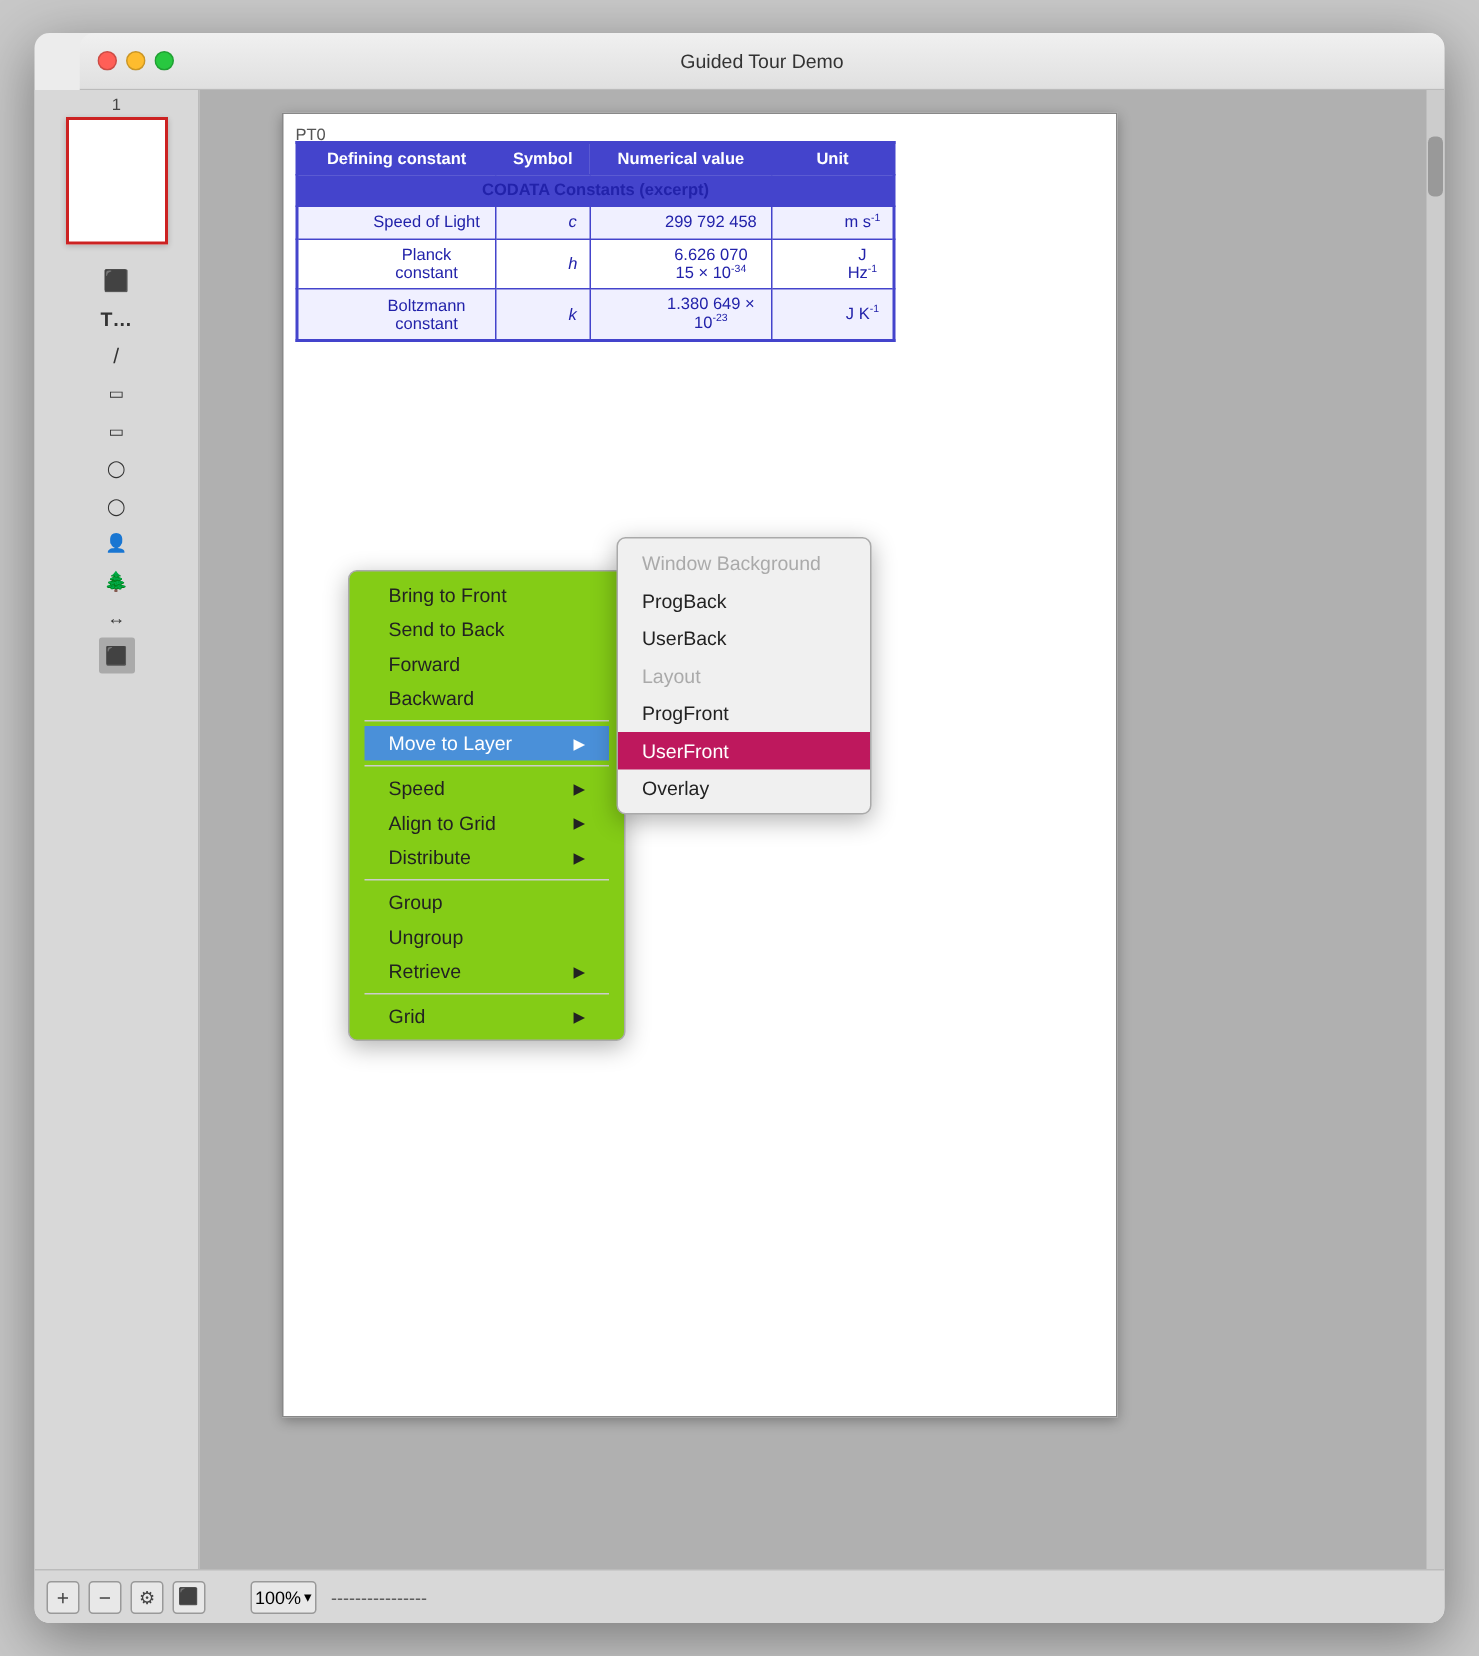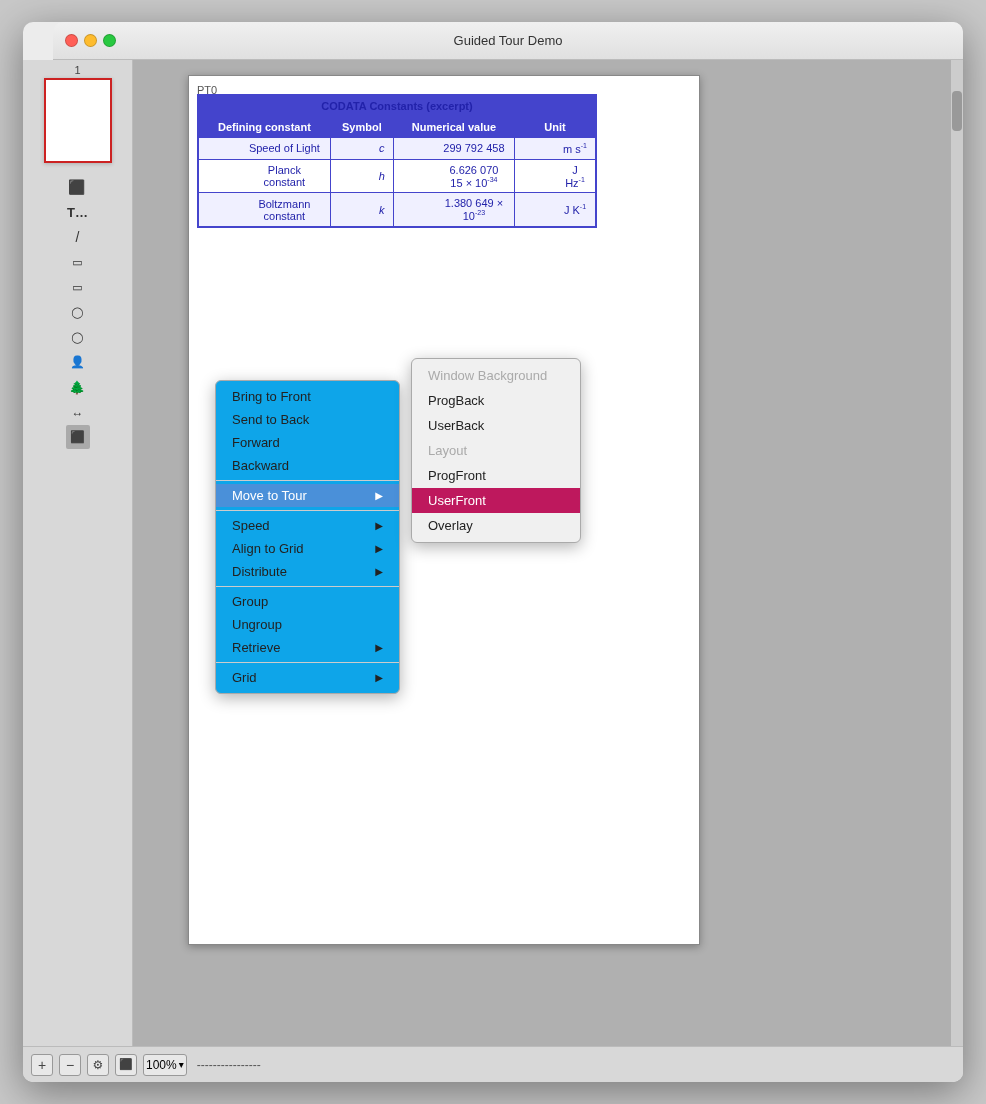--- a/index.html
+++ b/index.html
@@ -121,21 +121,21 @@
     .canvas-area {
       flex: 1;
       background: #b0b0b0;
       position: relative;
       overflow: hidden;
     }
     .page-canvas {
       position: absolute;
       top: 15px;
       left: 55px;
-      width: 512px;
+      width: 557px;
       height: 870px;
       background: white;
       border: 1px solid #888;
       box-shadow: 0 2px 8px rgba(0,0,0,0.3);
     }
 
     
     .pt0-label {
       position: absolute;
       top: 8px;
@@ -180,27 +180,27 @@
       padding-left: 48px;
     }
     .codata-table tbody tr:nth-child(odd) td {
       background: #f0f0ff;
     }
 
     
     .context-menu {
       position: absolute;
       top: 320px;
-      left: 82px;
-      background: #0ea5e9;
+      left: 99px;
+      background: #84cc16;
       border: 1px solid #aaa;
       border-radius: 6px;
       box-shadow: 0 4px 16px rgba(0,0,0,0.3);
       width: 185px;
-      padding: 4px 0;
+      padding: 4px 10px;
       z-index: 100;
       font-size: 13px;
     }
     .menu-item {
       padding: 4px 16px;
       display: flex;
       align-items: center;
       justify-content: space-between;
       cursor: pointer;
       color: #222;
@@ -265,20 +265,21 @@
     .zoom-select {
       background: #e8e8e8;
       border: 1px solid #999;
       border-radius: 3px;
       font-size: 12px;
       padding: 1px 2px;
       height: 22px;
       display: flex;
       align-items: center;
       cursor: pointer;
+      margin-left: 24px;
     }
     .zoom-arrow {
       font-size: 10px;
       margin-left: 2px;
     }
     .status-text {
       font-size: 12px;
       color: #555;
       margin-left: 4px;
     }
@@ -340,27 +341,27 @@
     </div>
 
     <div class="canvas-area">
 
       <div class="page-canvas">
         <span class="pt0-label">PT0</span>
 
         <table class="codata-table">
           <thead>
             <tr>
-              <td colspan="4" class="codata-title">CODATA Constants (excerpt)</td>
-            </tr>
-            <tr>
               <th>Defining constant</th>
               <th>Symbol</th>
               <th>Numerical value</th>
               <th>Unit</th>
+            </tr>
+            <tr>
+              <td colspan="4" class="codata-title">CODATA Constants (excerpt)</td>
             </tr>
           </thead>
           <tbody>
             <tr>
               <td>Speed of Light</td>
               <td style="font-style:italic;">c</td>
               <td>299 792 458</td>
               <td>m s<sup>-1</sup></td>
             </tr>
             <tr>
@@ -391,21 +392,21 @@
           <span>Send to Back</span>
         </div>
         <div class="menu-item">
           <span>Forward</span>
         </div>
         <div class="menu-item">
           <span>Backward</span>
         </div>
         <div class="menu-separator"></div>
         <div class="menu-item highlighted">
-          <span>Move to Tour</span>
+          <span>Move to Layer</span>
           <span class="menu-arrow">▶</span>
         </div>
         <div class="menu-separator"></div>
         <div class="menu-item">
           <span>Speed</span>
           <span class="menu-arrow">▶</span>
         </div>
         <div class="menu-item">
           <span>Align to Grid</span>
           <span class="menu-arrow">▶</span>

